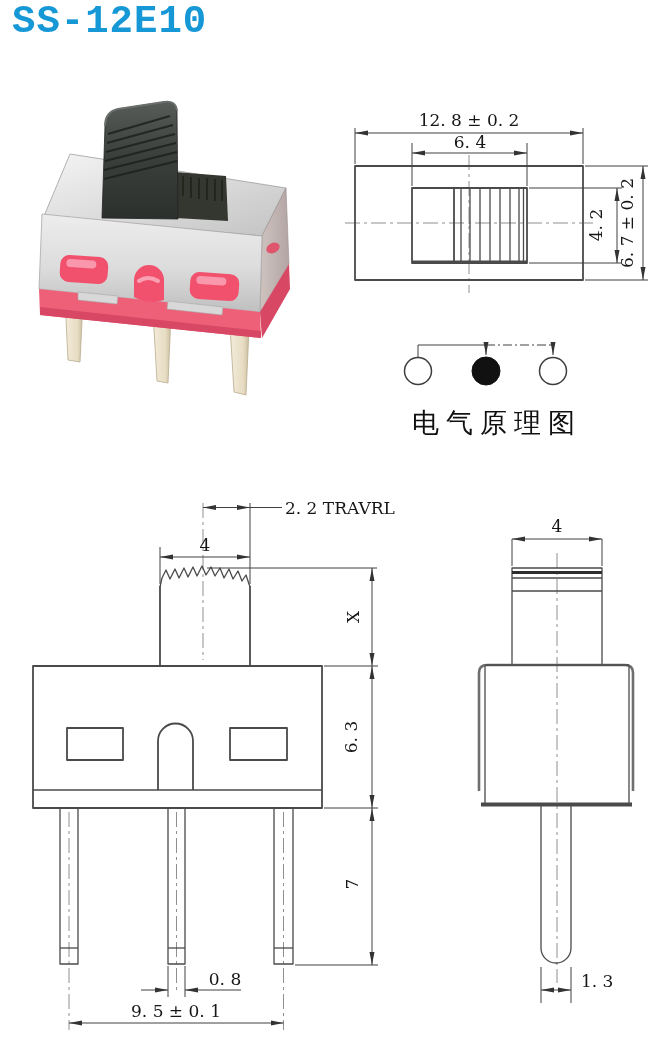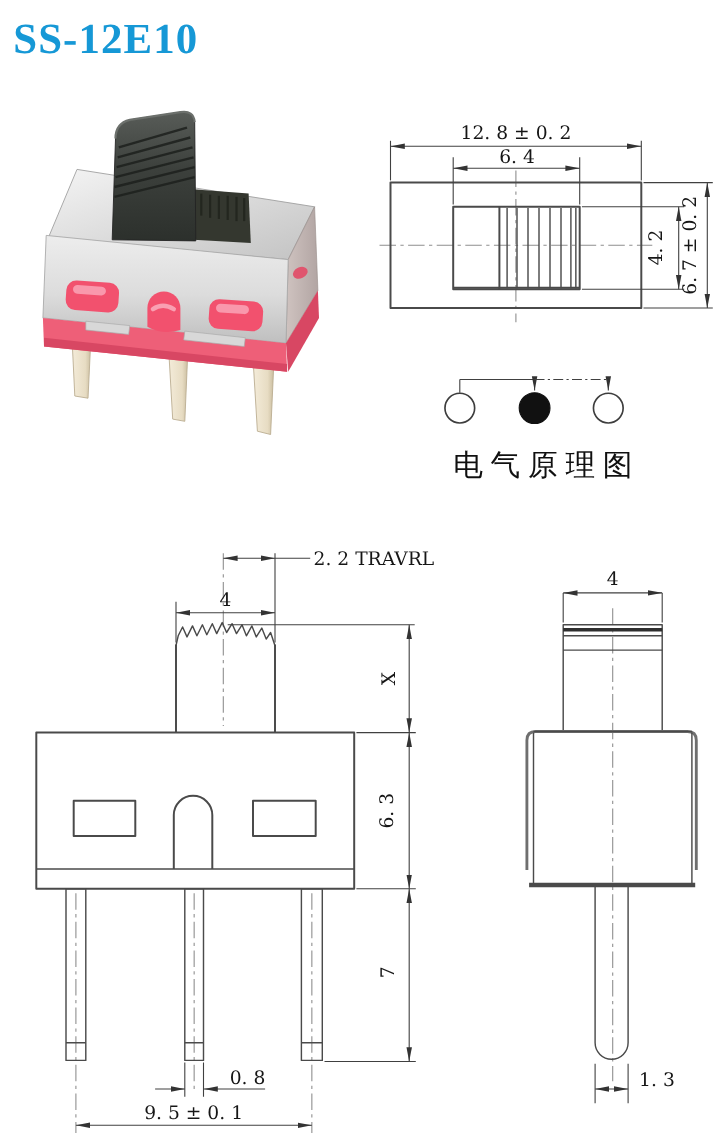--- a/index.html
+++ b/index.html
@@ -1,22 +1,22 @@
 <!DOCTYPE html>
 <html><head>
 <meta charset="utf-8">
 <style>
   html,body { margin:0; padding:0; background:#ffffff; }
   .page {
     position:relative; width:660px; height:1043px; background:#ffffff;
     overflow:hidden; font-family:"Liberation Sans", sans-serif;
   }
   .title {
-    position:absolute; left:12px; top:13px;
-    font-family:Liberation Serif, serif;
+    position:absolute; left:12px; top:0;
+    font-family:Liberation Mono, monospace;
     font-weight:bold; font-size:39px; letter-spacing:1px;
     color:#1698d6;
   }
   svg { position:absolute; overflow:visible; }
   
   .ol  { fill:none; stroke:#4a4a4a; stroke-width:1.8; stroke-linejoin:round; }
   .ol2 { fill:none; stroke:#4a4a4a; stroke-width:1.3; stroke-linejoin:round; }
   .tl  { fill:none; stroke:#404040; stroke-width:1; }
   .dl  { fill:none; stroke:#404040; stroke-width:1;
          marker-start:url(#arr); marker-end:url(#arr); }

